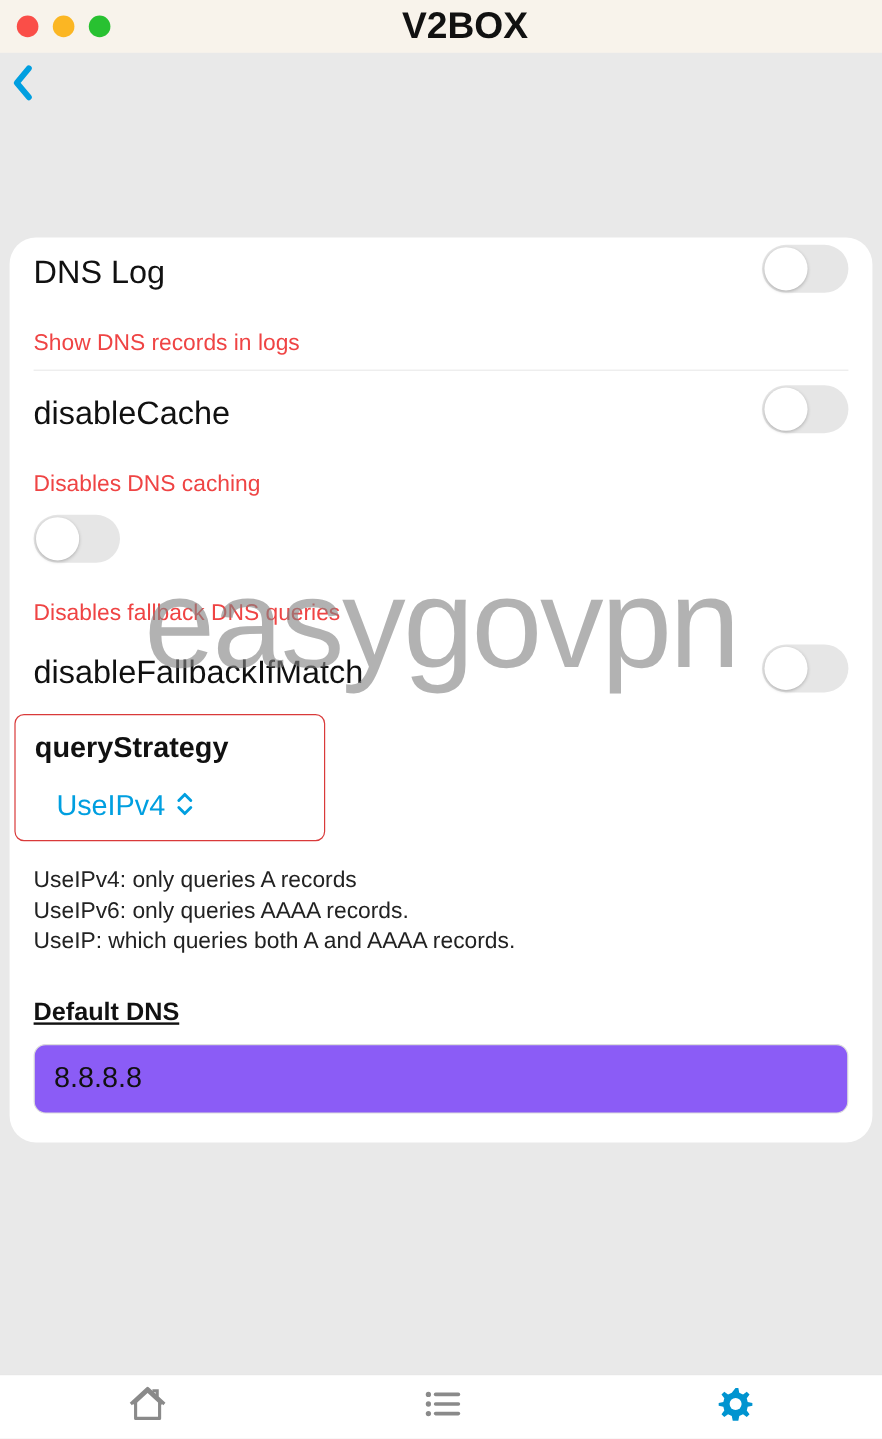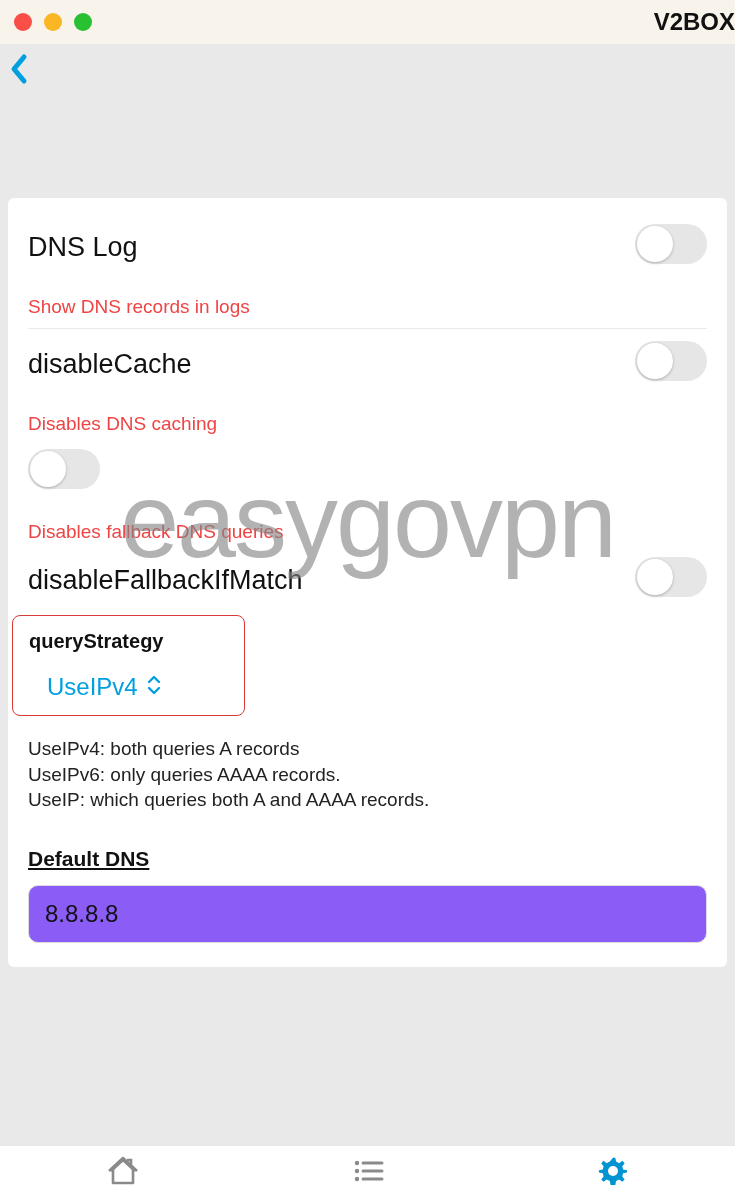--- a/index.html
+++ b/index.html
@@ -26,43 +26,43 @@
     width: 18px;
     height: 18px;
     border-radius: 50%;
   }
   .tl-red { background: #fa4e48; }
   .tl-yellow { background: #fbb623; }
   .tl-green { background: #28c131; }
   .titlebar-title {
     position: absolute;
     left: 0; right: 0;
-    text-align: right;
+    text-align: center;
     font-weight: 800;
-    font-size: 24px;
+    font-size: 31px;
     color: #111;
     pointer-events: none;
     padding-left: 40px;
   }
   .nav {
     height: 54px;
     display: flex;
     align-items: center;
     padding-left: 8px;
   }
   .back-chevron {
     color: #009fe0;
     cursor: pointer;
   }
   .spacer-top { height: 100px; }
   .card {
     margin: 0 8px;
     background: #fff;
-    border-radius: 6px;
-    padding: 26px 20px 24px 20px;
+    border-radius: 22px;
+    padding: 6px 20px 24px 20px;
   }
   .row {
     display: flex;
     justify-content: space-between;
     align-items: center;
   }
   .setting-title {
     font-size: 27px;
     color: #111;
     font-weight: 400;
@@ -101,21 +101,21 @@
   .highlight-box {
     border: 1.5px solid #d93a3a;
     border-radius: 8px;
     display: inline-block;
     padding: 14px 80px 14px 0;
     margin-left: -16px;
     padding-left: 16px;
     margin-top: 18px;
   }
   .highlight-box .label {
-    font-size: 20px;
+    font-size: 24px;
     font-weight: 600;
     color: #111;
   }
   .select-row {
     display: flex;
     align-items: center;
     gap: 8px;
     margin-top: 20px;
     margin-left: 18px;
     color: #009fe0;
@@ -240,21 +240,21 @@
       <span class="select-value">UseIPv4</span>
       <span>
         <svg width="16" height="20" viewBox="0 0 16 20">
             <path d="M3 7 L8 2 L13 7 M3 13 L8 18 L13 13" stroke="#009fe0" stroke-width="2.4" fill="none" stroke-linecap="round" stroke-linejoin="round"></path>
           </svg>
       </span>
     </div>
   </div>
 
   <div class="help-text">
-    <div>UseIPv4: both queries A records</div>
+    <div>UseIPv4: only queries A records</div>
     <div>UseIPv6: only queries AAAA records.</div>
     <div>UseIP: which queries both A and AAAA records.</div>
   </div>
 
   <div class="default-dns-label">Default DNS</div>
   <input class="dns-input" type="text" value="8.8.8.8" style="">
 
 </div>
 
 <div class="watermark">easygovpn</div>

